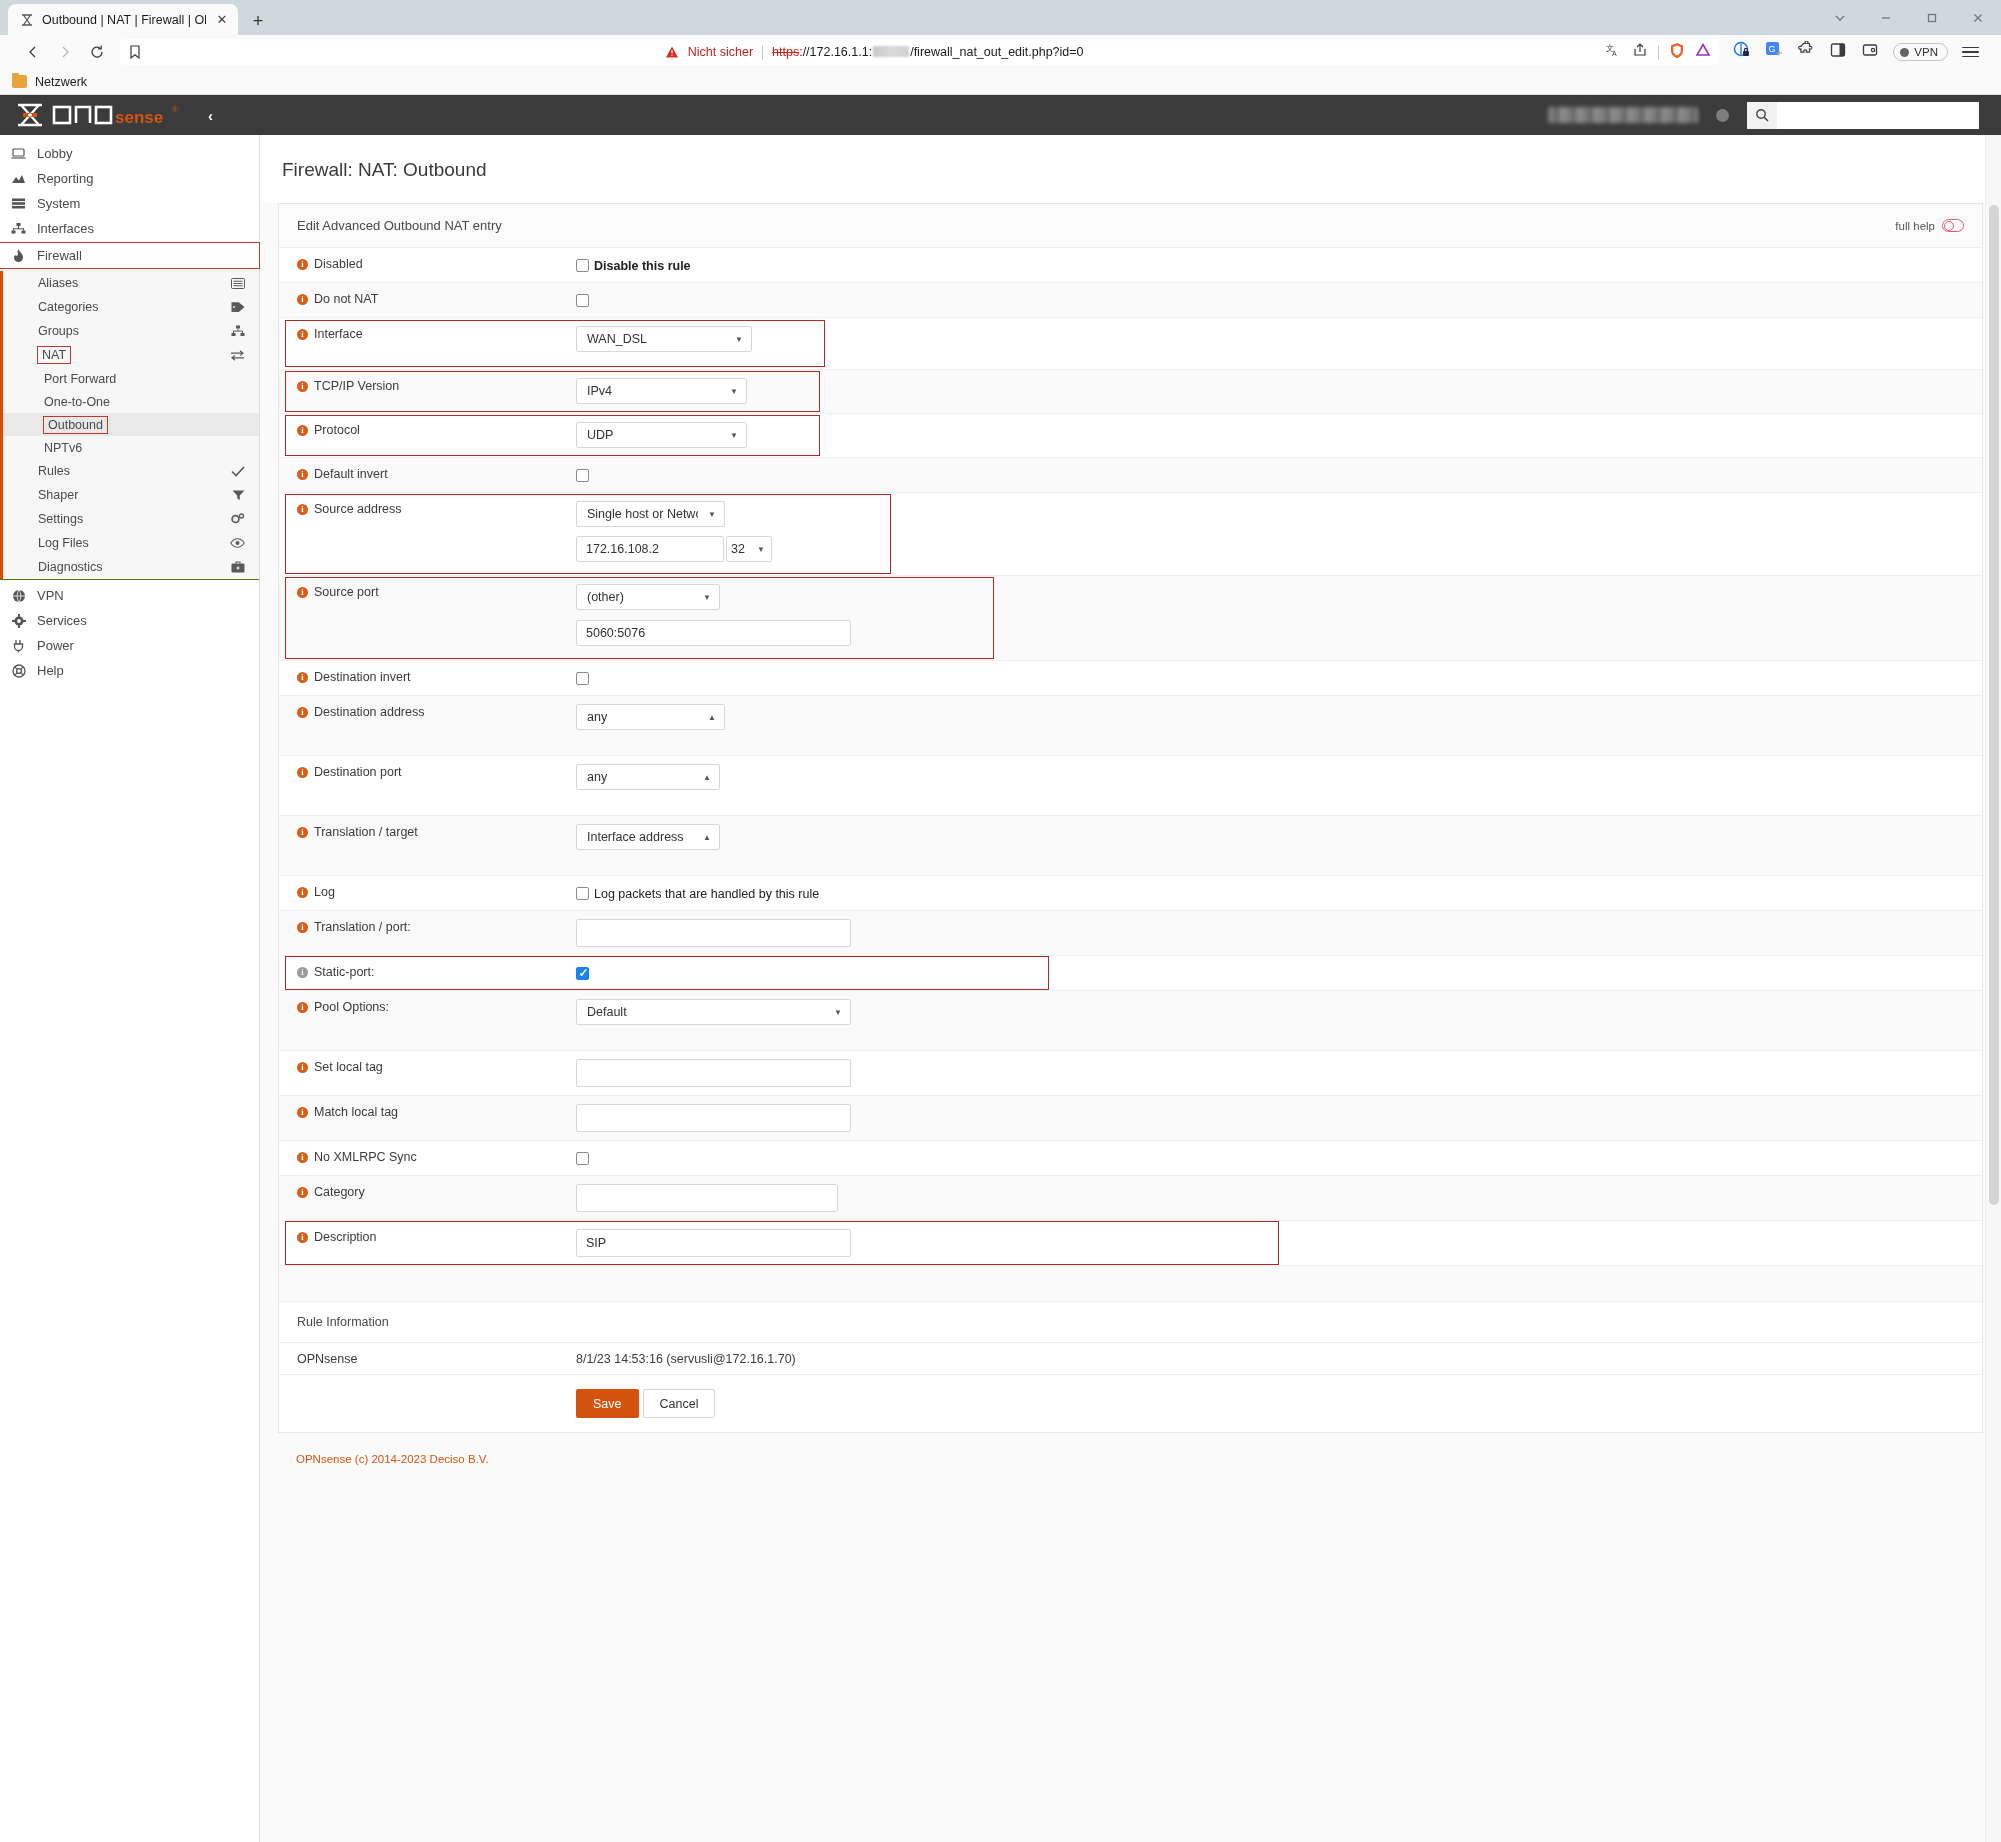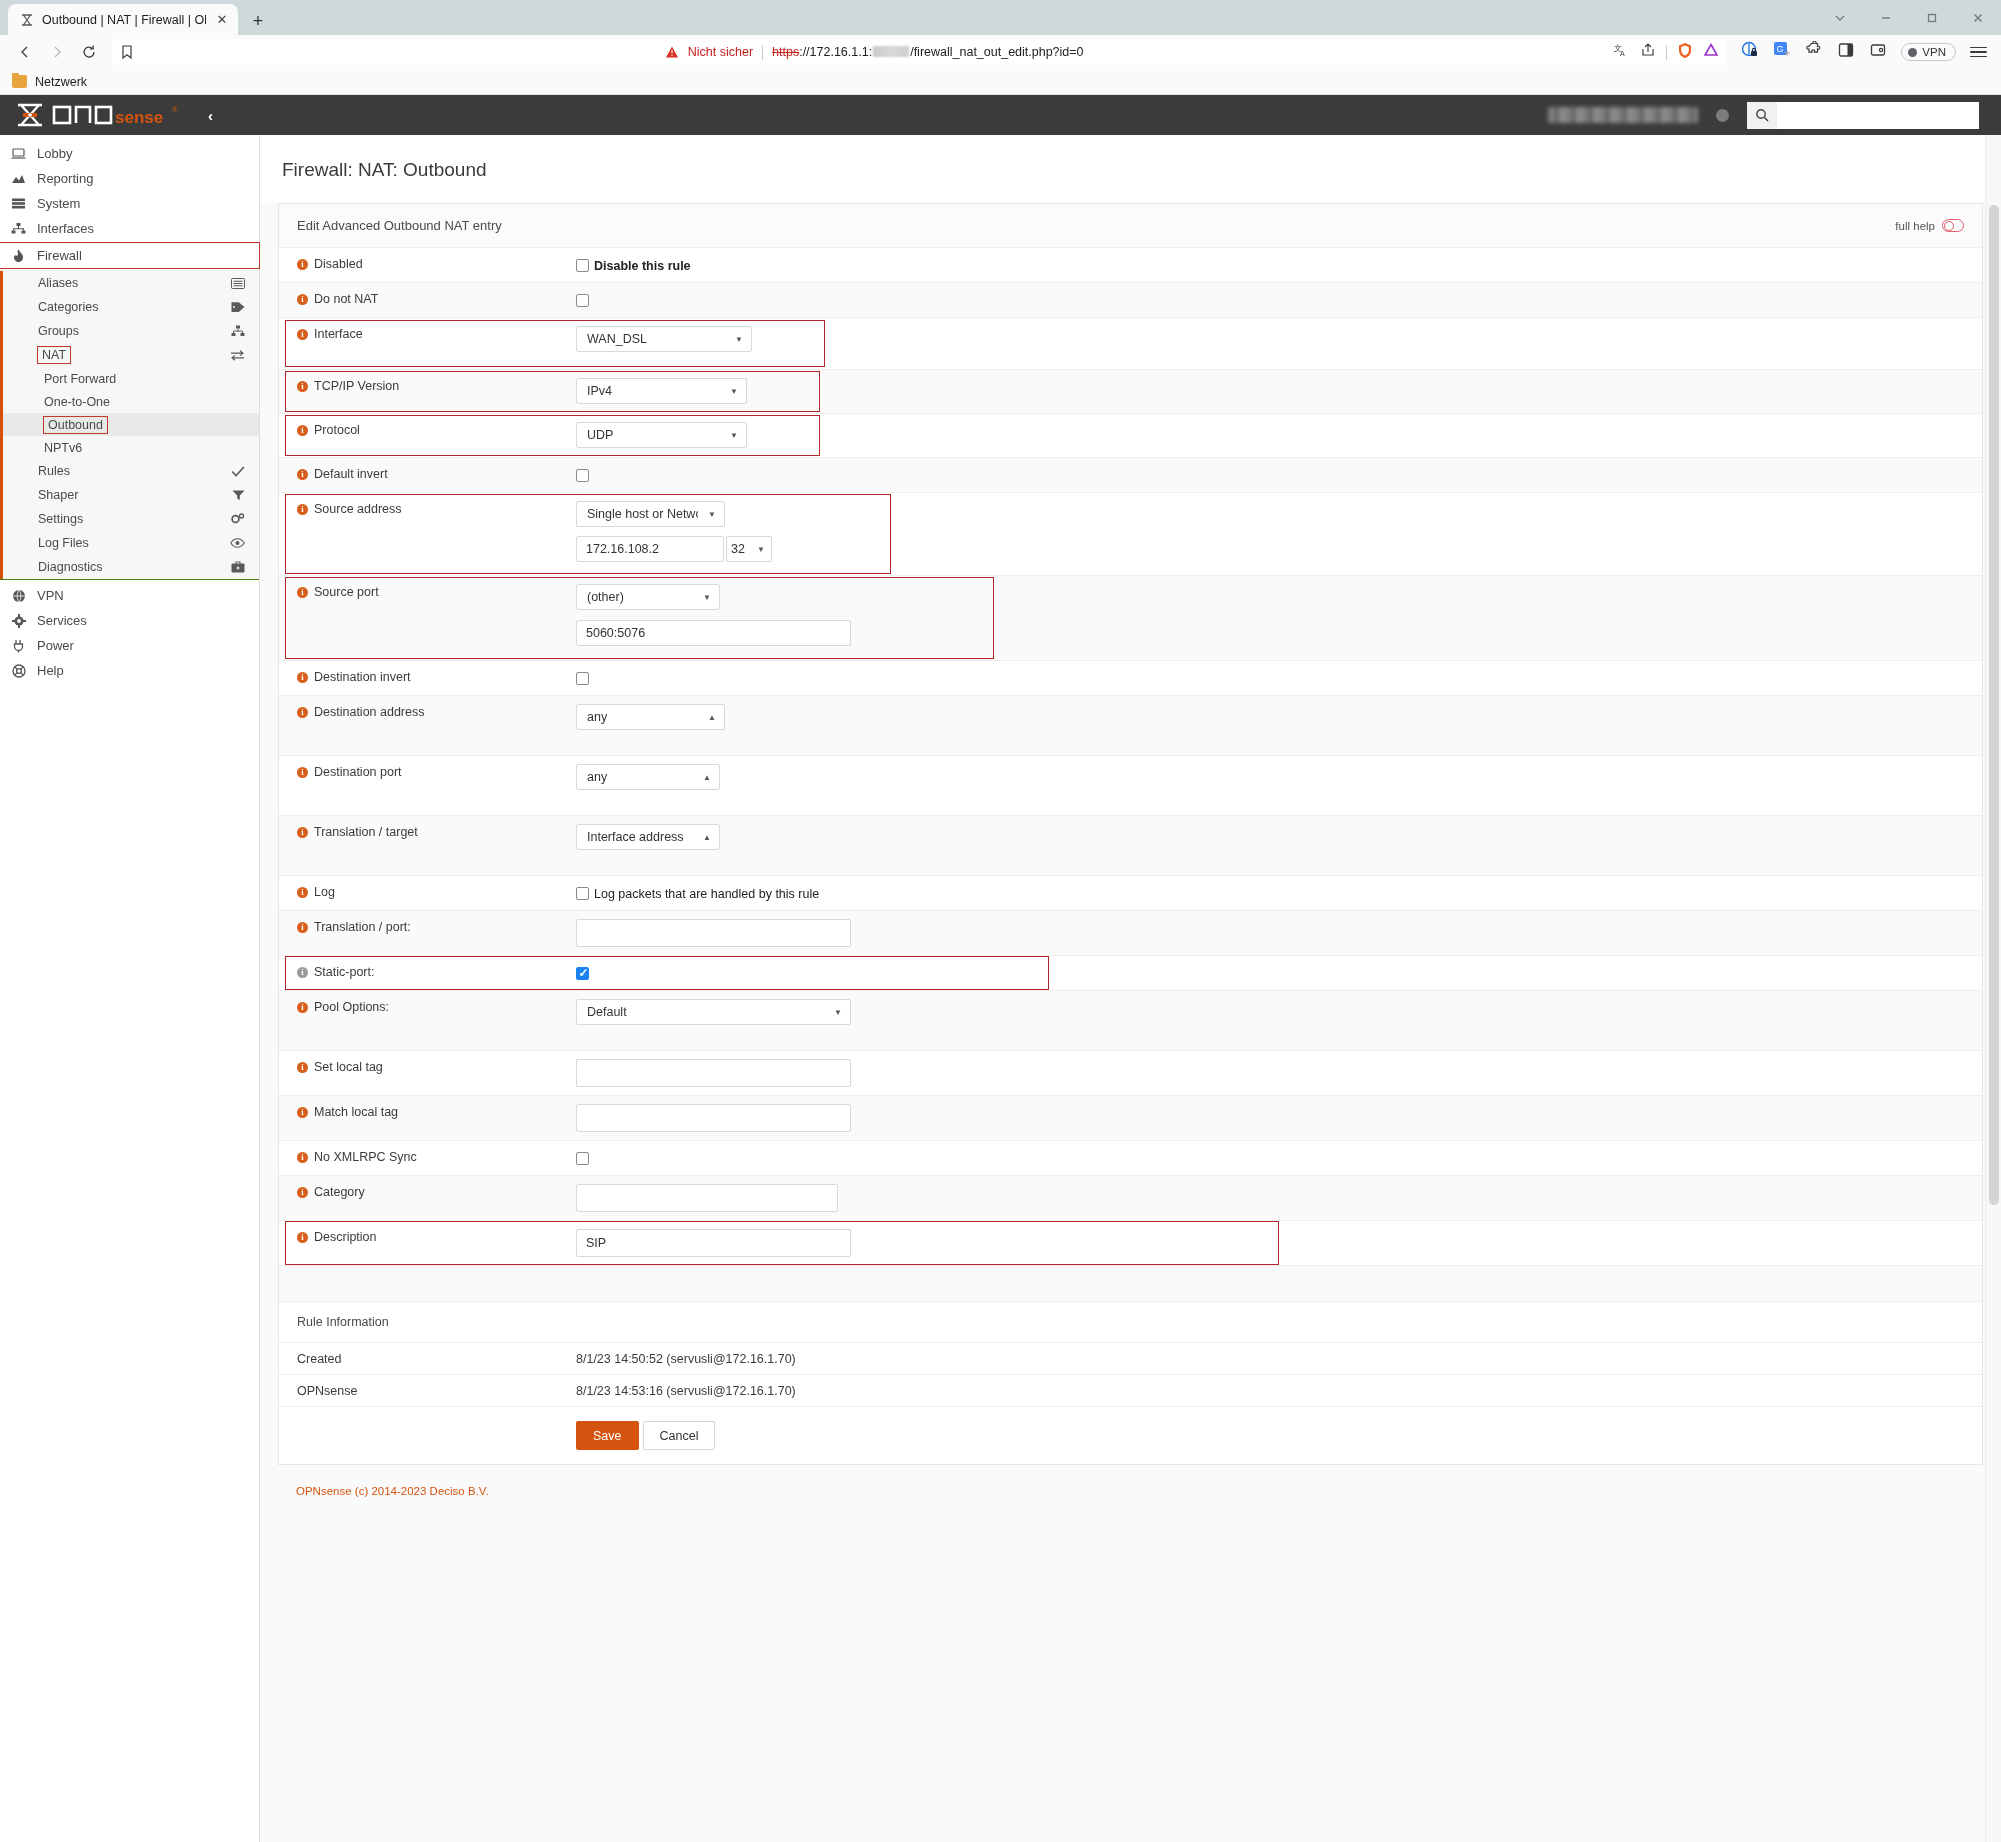--- a/index.html
+++ b/index.html
@@ -25,21 +25,21 @@
                justify-content:center; color:#444; font-size:13px; line-height:1; }
   .newtab { width: 28px; height: 28px; margin-left: 6px; display:flex;
             align-items:center; justify-content:center; color:#333; font-size:18px;
             font-weight: 300; }
   .wincontrols { position: absolute; right: 0; top: 0; height: 35px; display: flex;
                  align-items: center; }
   .wc { width: 46px; height: 35px; display:flex; align-items:center;
         justify-content:center; color:#6b7a7c; }
 
   .navbar { height: 34px; background: #fafafa; display: flex; align-items: center;
-            padding: 0 10px; gap: 2px; }
+            padding: 0 18px; gap: 2px; }
   .navbtn { width: 30px; height: 28px; display:flex; align-items:center;
             justify-content:center; color:#3b3b3b; }
   .navbtn.dim { color: #b8b8b8; }
   .omnibox { flex: 1; height: 26px; background:#fff; border-radius: 4px;
              display:flex; align-items:center; margin: 0 6px; position: relative; }
   .omni-left { display:flex; align-items:center; gap:10px; padding-left: 8px; }
   .bookmark-ico { color:#3b3b3b; display:flex; }
   .url-center { flex:1; display:flex; align-items:center; justify-content:center;
                 gap: 9px; font-size: 12.5px; }
   .warn-ico { color: #d93025; display:flex; align-items:center; }
@@ -834,24 +834,20 @@
               </div>
               <div class="fctl">
                 <input class="inp" style="width: 275px; height: 28px;" value="SIP">
               </div>
               <div class="hlrect" style="left:6px;top:0px;right:703px;bottom:0px"></div>
             </div>
 
             <div class="frow alt" style="min-height:36px"></div>
 
             <div class="ruleinfo-head">Rule Information</div>
-            <div class="ri-row alt">
-              <span class="ri-label">Created</span>
-              <span class="ri-val">8/1/23 14:50:52 (servusli@172.16.1.70)</span>
-            </div>
             <div class="ri-row">
               <span class="ri-label">OPNsense</span>
               <span class="ri-val">8/1/23 14:53:16 (servusli@172.16.1.70)</span>
             </div>
 
             <div class="btnrow">
               <div class="btn-pad"></div>
               <button class="btn btn-save">Save</button>
               <button class="btn btn-cancel">Cancel</button>
             </div>

